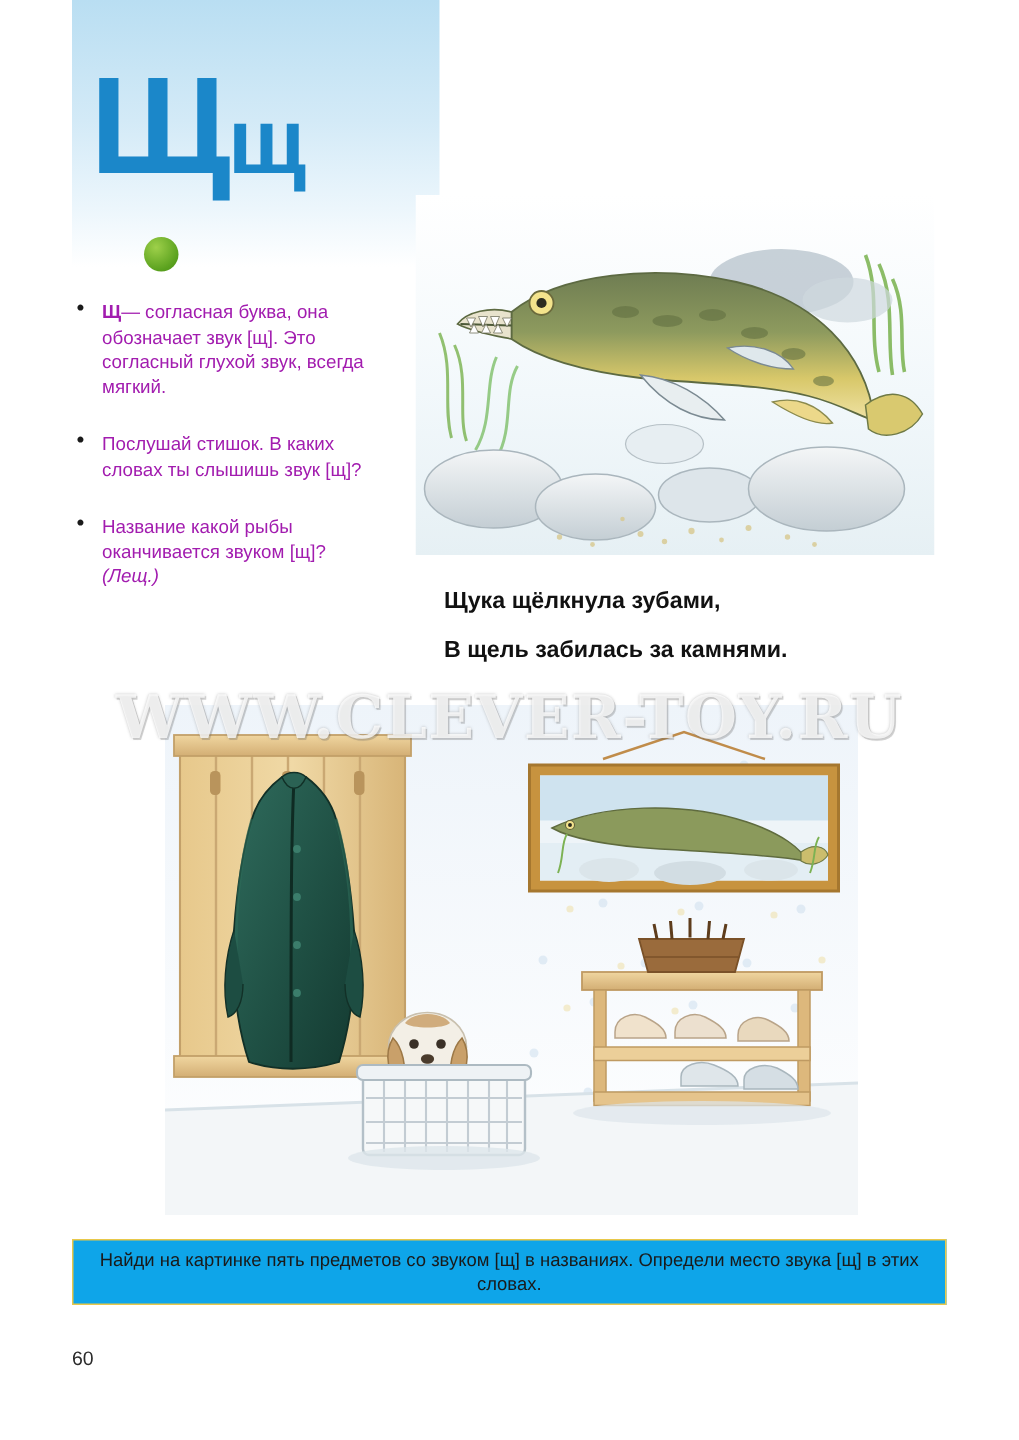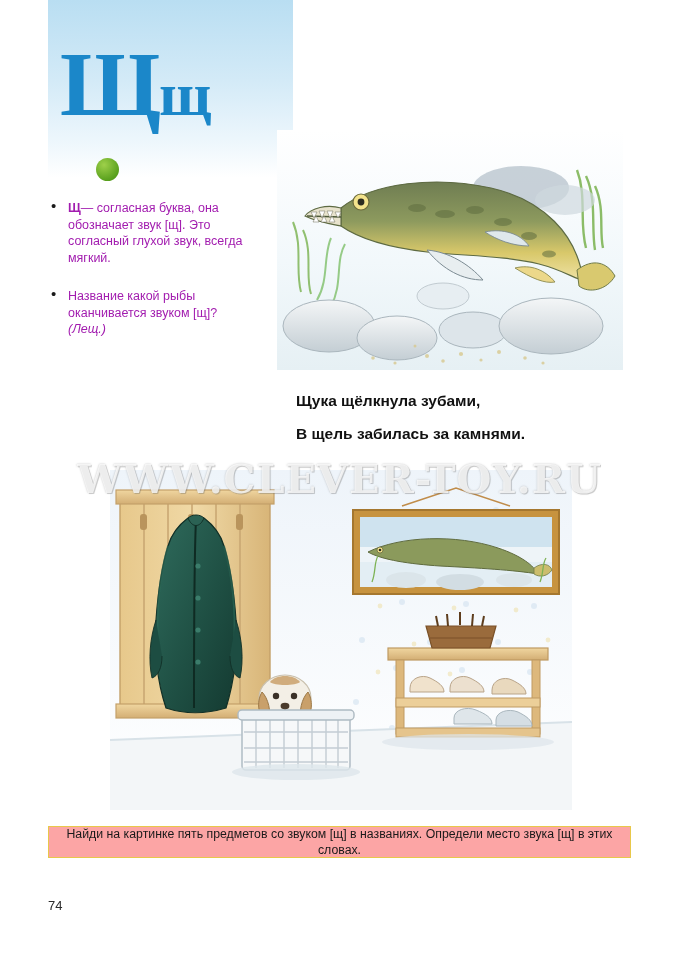--- a/index.html
+++ b/index.html
@@ -27,21 +27,21 @@
     left: 48px;
     top: 0;
     width: 245px;
     height: 178px;
     background: linear-gradient(to bottom, #b9def2 0%, #d3eaf7 45%, #ecf6fc 78%, #ffffff 100%);
   }
   .letter-big {
     position: absolute;
     left: 60px;
     top: 38px;
-    font-family: Liberation Serif, serif;
+    font-family: Liberation Sans, sans-serif;
     font-weight: bold;
     font-size: 92px;
     line-height: 1;
     color: #1b87c9;
     letter-spacing: -2px;
   }
   .letter-small {
     font-size: 62px;
     vertical-align: baseline;
   }
@@ -127,22 +127,22 @@
     pointer-events: none;
     z-index: 40;
   }
 
   
   .task-box {
     position: absolute;
     left: 48px;
     top: 826px;
     width: 583px;
-    height: 32px;
-    background: #fca5a5;
+    height: 44px;
+    background: #0ea5e9;
     border: 1px solid #e8c84a;
     box-sizing: border-box;
     display: flex;
     align-items: center;
     justify-content: center;
     text-align: center;
     padding: 0 14px;
   }
   .task-text {
     font-size: 12.3px;
@@ -165,20 +165,23 @@
 
   <div class="letter-panel"></div>
   <div class="letter-big">
     <span>Щ</span><span class="letter-small">щ</span>
   </div>
   <div class="green-dot"></div>
 
   <div class="bullets">
     <div class="bullet">
       <span class="b-letter">Щ</span><span>— согласная буква, она обозначает звук [щ]. Это согласный глухой звук, всегда мягкий.</span>
+    </div>
+    <div class="bullet">
+      <span>Послушай стишок. В каких словах ты слышишь звук [щ]?</span>
     </div>
     <div class="bullet">
       <span>Название какой рыбы оканчивается звуком [щ]? </span><span class="b-ital">(Лещ.)</span>
     </div>
   </div>
 
   <div class="pike-illu">
     <svg width="346" height="240" viewBox="0 0 346 240" xmlns="http://www.w3.org/2000/svg">
       <defs>
         <linearGradient id="water" x1="0" y1="0" x2="0" y2="1">
@@ -457,14 +460,14 @@
       <ellipse cx="358" cy="272" rx="86" ry="8" fill="#dde6eb" opacity="0.7"></ellipse>
     </svg>
   </div>
 
   <div class="watermark">WWW.CLEVER-TOY.RU</div>
 
   <div class="task-box">
     <div class="task-text">Найди на картинке пять предметов со звуком [щ] в названиях. Определи место звука [щ] в этих словах.</div>
   </div>
 
-  <div class="page-number">74</div>
+  <div class="page-number">60</div>
 </div>
 
 </body></html>

